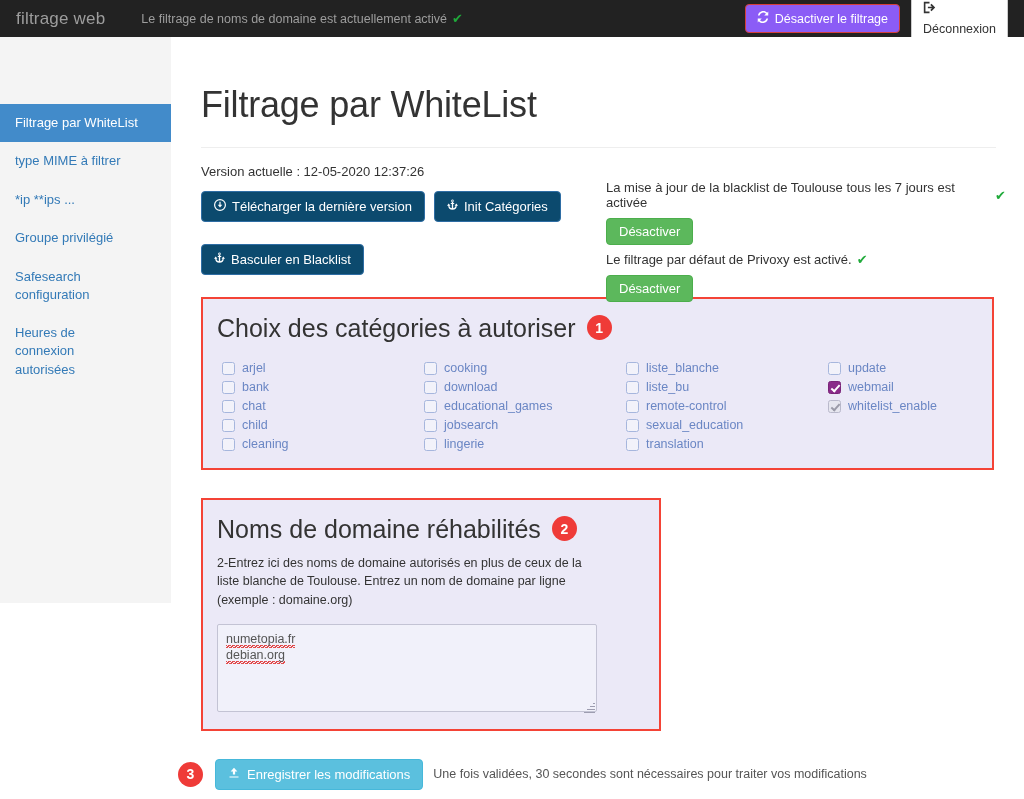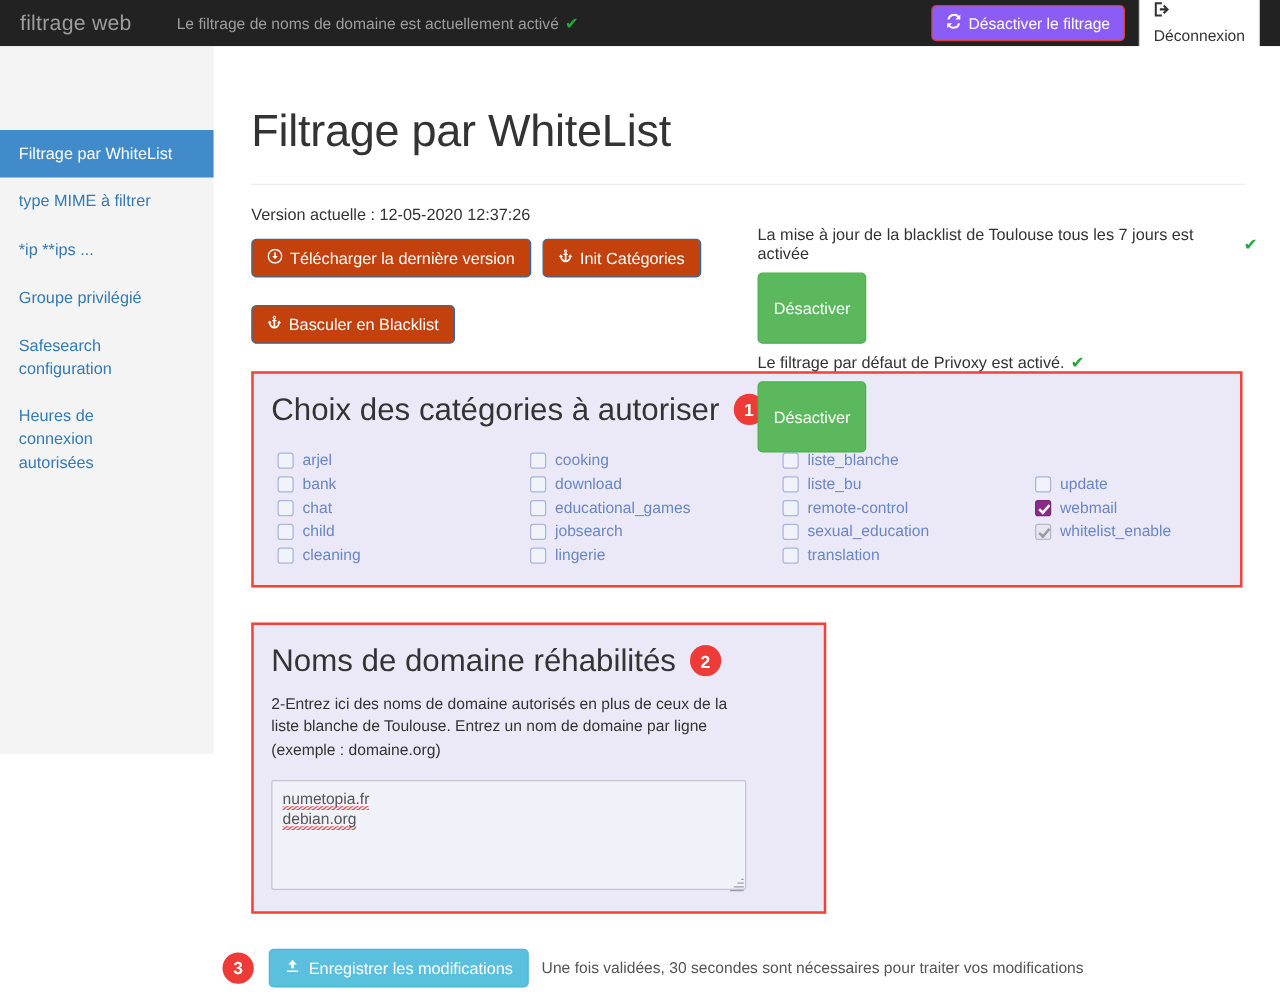--- a/index.html
+++ b/index.html
@@ -107,37 +107,37 @@
     color: #333;
     margin: 0 0 22px 0;
     line-height: 1.1;
     letter-spacing: -.2px;
   }
   .hr { border: 0; border-top: 1px solid #eeeeee; margin: 0 0 16px 0; width: 795px; }
 
   .version-line { font-size: 13px; color: #333; margin: 0 0 12px 0; }
 
   .btn-primary {
-    background: #c2410c;
+    background: #0c4a6e;
     border: 1px solid #2e6da4;
     border-radius: 4px;
     color: #fff;
     font-size: 13px;
     padding: 7px 12px;
     display: inline-flex; align-items: center; gap: 6px;
     cursor: pointer;
     vertical-align: top;
   }
   .btn-success {
     background: #5cb85c;
     border: 1px solid #4cae4c;
     border-radius: 4px;
     color: #fff;
     font-size: 13px;
-    padding: 20px 12px;
+    padding: 5px 12px;
     display: inline-flex; align-items: center;
     cursor: pointer;
   }
   .btn-info {
     background: #5bc0de;
     border: 1px solid #46b8da;
     border-radius: 4px;
     color: #fff;
     font-size: 13px;
     padding: 7px 12px;
@@ -190,21 +190,21 @@
   }
 
   
   .cat-grid {
     display: grid;
     grid-template-columns: 200px 200px 200px 200px;
     column-gap: 2px;
     row-gap: 0;
     padding-left: 5px;
   }
-  .cat-col { display: flex; flex-direction: column; justify-content: center; }
+  .cat-col { display: flex; flex-direction: column; }
   .cat-item {
     display: flex; align-items: center;
     gap: 7px;
     height: 19px;
     margin-bottom: 0;
     font-size: 12.5px;
     color: #6a86c4;
     cursor: pointer;
   }
   .cb {

